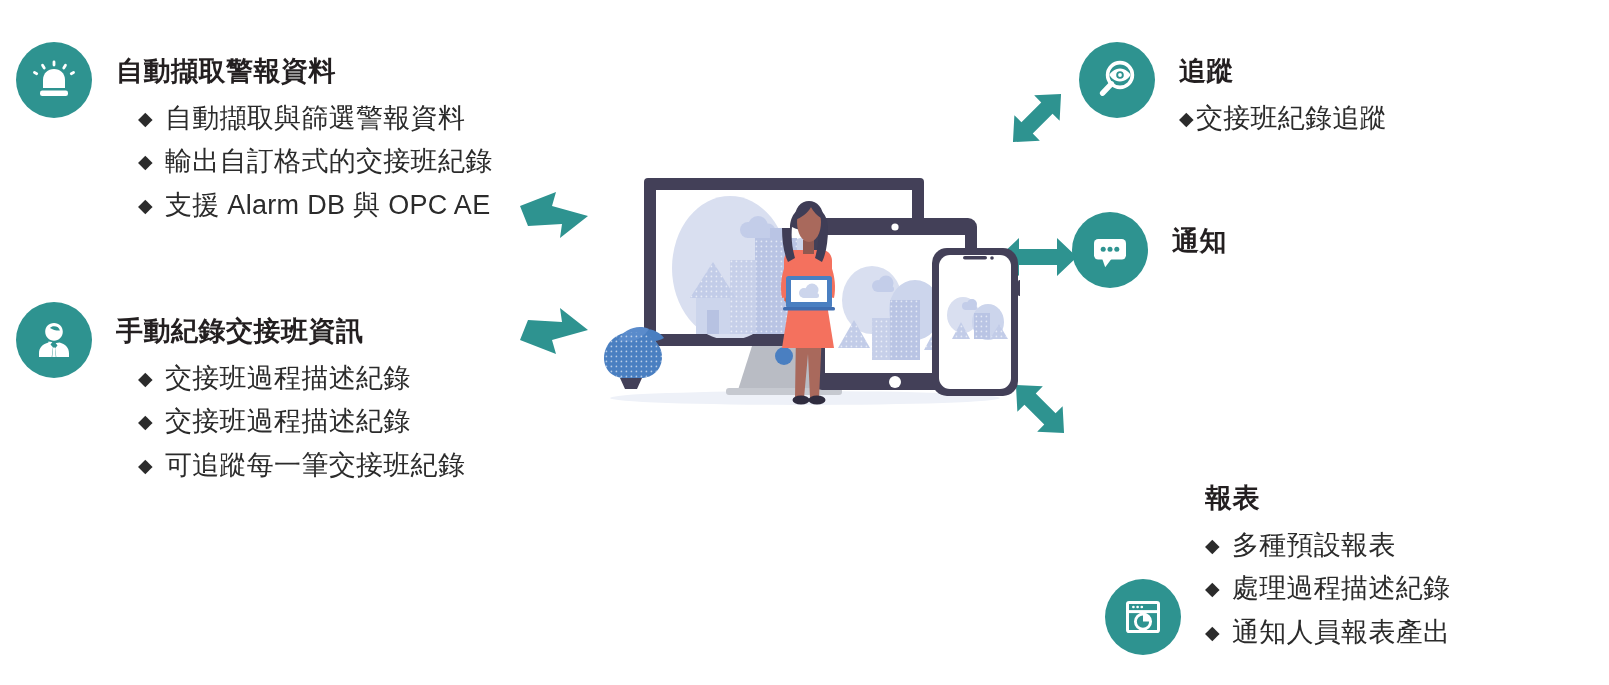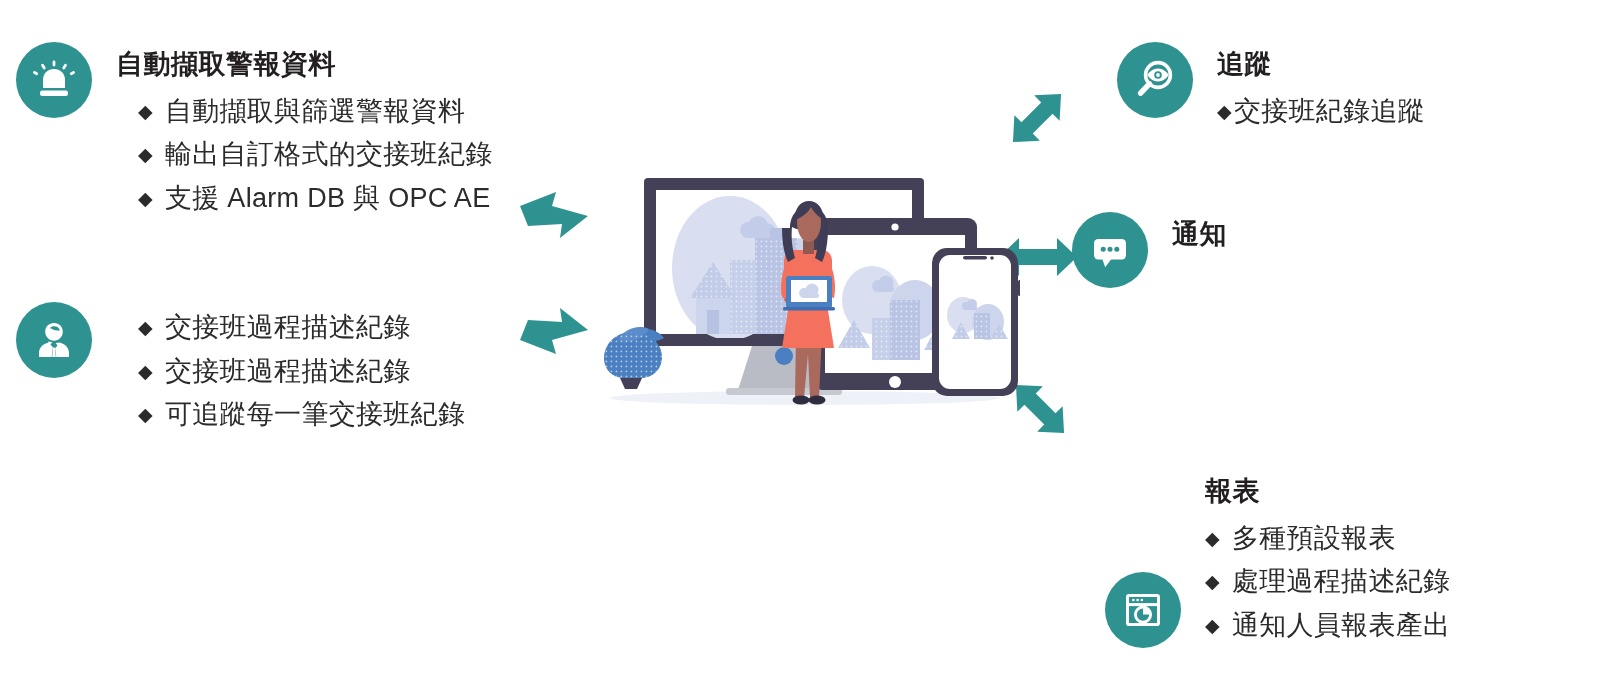--- a/index.html
+++ b/index.html
@@ -39,21 +39,21 @@
   .icon-badge svg { display: block; }
   .feature-body {
     margin-left: 24px;
     padding-top: 6px;
   }
   .feature-title {
     font-size: 27px;
     font-weight: bold;
     color: #231f20;
     letter-spacing: 0.5px;
-    margin: 4px 0 10px 0;
+    margin: 11px 0 10px 0;
     line-height: 1.1;
   }
   .bullets {
     list-style: none;
     margin: 0;
     padding: 0;
   }
   .bullets li {
     font-size: 27px;
     color: #2b2b2b;
@@ -68,21 +68,21 @@
   }
   .bullets li .txt { margin-left: 12px; }
   .bullets.tight li .txt { margin-left: 2px; }
 
   
   .feature.left .bullets { padding-left: 22px; }
 
   
   #feat-alarm   { left: 16px;   top: 40px; }
   #feat-manual  { left: 16px;   top: 300px; }
-  #feat-track   { left: 1117px; top: 40px; }
+  #feat-track   { left: 1079px; top: 40px; }
   #feat-notify  { left: 1072px; top: 210px; }
   #feat-report  { left: 1105px; top: 467px; align-items: flex-end; }
 
   
   .arrow { position: absolute; }
   #arrow-in-top    { left: 516px; top: 186px; }
   #arrow-in-bottom { left: 516px; top: 298px; }
   #arrow-out-track  { left: 997px; top: 78px; }
   #arrow-out-notify { left: 995px; top: 231px; }
   #arrow-out-report { left: 1000px; top: 369px; }
@@ -124,20 +124,21 @@
       <svg width="46" height="46" viewBox="0 0 46 46" aria-hidden="true">
         <g fill="#ffffff">
           <path d="M23 6c-5.2 0-8.8 3.8-8.8 8.8 0 4.9 3.9 9 8.8 9s8.8-4.1 8.8-9C31.8 9.8 28.2 6 23 6zm0 3.2c3.1 0 5.3 1.6 5.9 4.2-3.4.2-7.2-.6-9.9-2.5 1-1.1 2.4-1.7 4-1.7z"></path>
           <path d="M17.4 25.6C11.9 27 8 30.6 8 36.3V40h12.7l1.2-9.8-2.4-2.6 1.9-2.6a14 14 0 0 1-4-.4z"></path>
           <path d="M28.6 25.6a14 14 0 0 1-4 .4l1.9 2.6-2.4 2.6L25.3 40H38v-3.7c0-5.7-3.9-9.3-9.4-10.7z"></path>
           <path d="M23.9 30.5h-1.8l-.9 9.5h3.6z"></path>
         </g>
       </svg>
     </div>
     <div class="feature-body">
+      <h2 class="feature-title">手動紀錄交接班資訊</h2>
       <ul class="bullets">
         <li><span class="bul">◆</span><span class="txt">交接班過程描述紀錄</span></li>
         <li><span class="bul">◆</span><span class="txt">交接班過程描述紀錄</span></li>
         <li><span class="bul">◆</span><span class="txt">可追蹤每一筆交接班紀錄</span></li>
       </ul>
     </div>
   </div>
 
   <div class="feature" id="feat-track">
     <div class="icon-badge">

